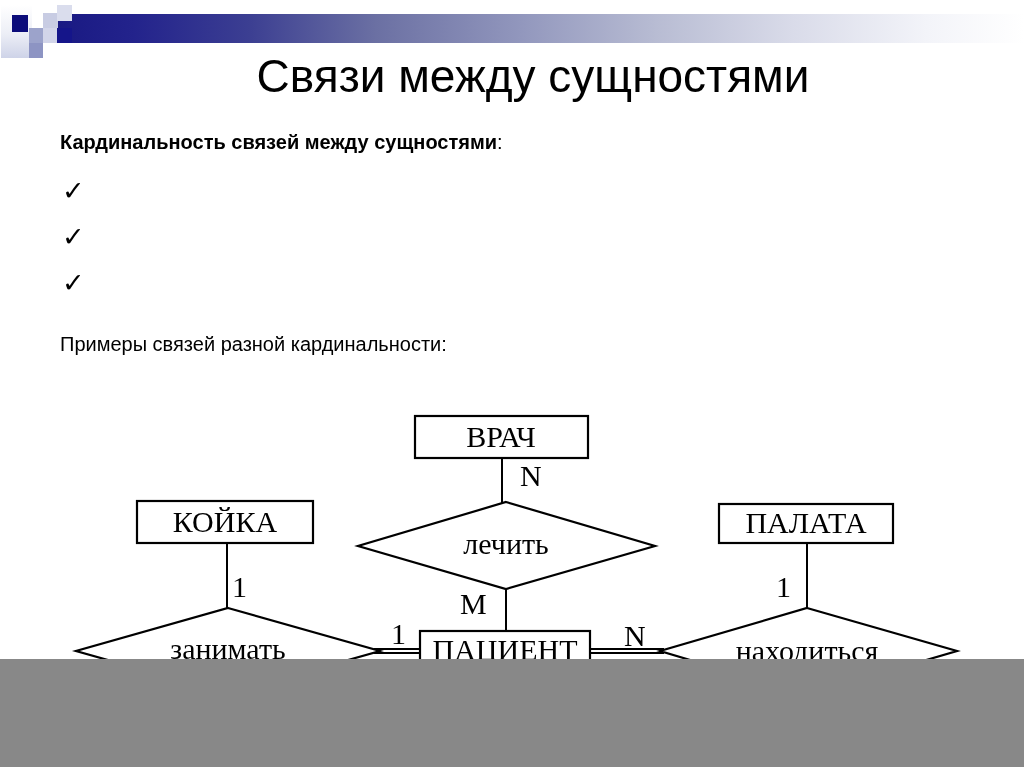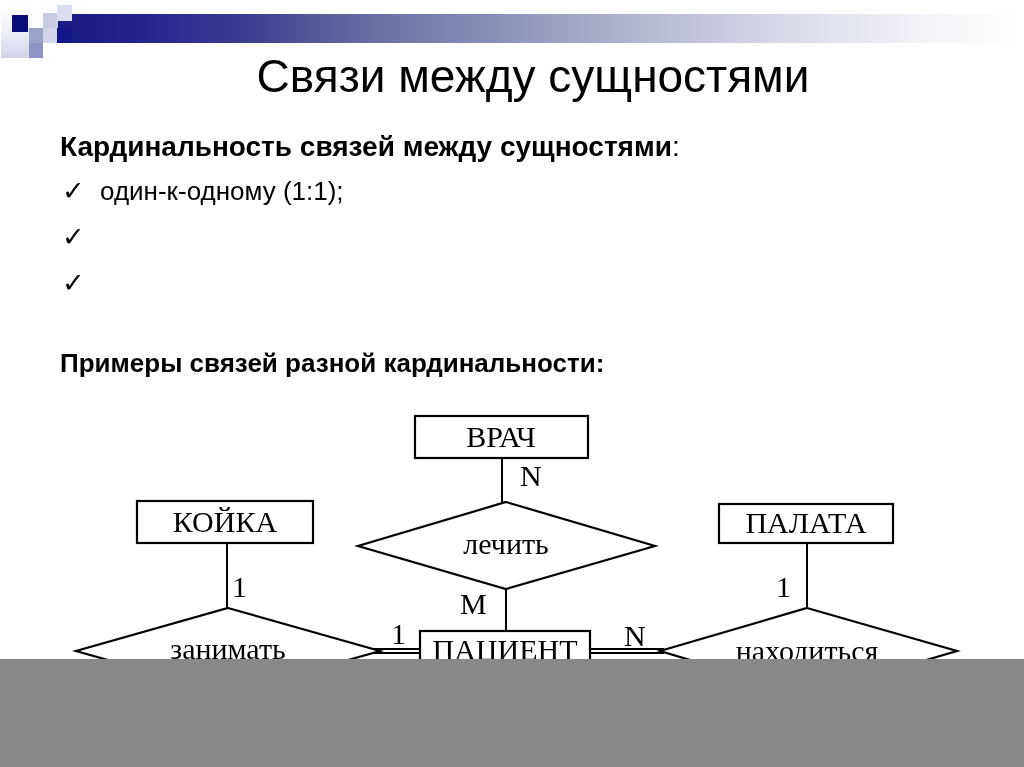--- a/index.html
+++ b/index.html
@@ -33,33 +33,33 @@
   .sq-g{left:57px;top:28px;width:15px;height:15px;background:#15158a;}
 
   
   .title{
     position:absolute;left:0;top:51px;width:100%;
     text-align:center;font-size:46px;line-height:1.1;
     font-weight:400;white-space:nowrap;
   }
   .heading{
     position:absolute;left:60px;top:131px;
-    font-size:28px;line-height:1.15;white-space:nowrap;
+    font-size:20px;line-height:1.15;white-space:nowrap;
   }
   .heading .b{font-weight:700;}
   .bullet-row{
     position:absolute;left:62px;
     display:flex;align-items:flex-start;
     font-size:26px;line-height:30px;white-space:nowrap;
   }
   .bullet-row .mark{width:38px;font-size:27px;}
   .row1{top:176px;} .row2{top:222px;} .row3{top:268px;}
   .paragraph{
-    position:absolute;left:60px;top:348px;
-    font-size:26px;line-height:1.2;white-space:nowrap;font-weight:bold;
+    position:absolute;left:60px;top:332px;
+    font-size:20px;line-height:1.2;white-space:nowrap;
   }
 
   
   .er-svg{position:absolute;left:0;top:400px;}
   .er-svg .shape{fill:#ffffff;stroke:#000;stroke-width:2.2px;}
   .er-svg .edge{stroke:#000;stroke-width:2px;}
   .er-svg text{
     font-family:"Liberation Serif", serif;
     font-size:30px;fill:#000;
   }
@@ -82,21 +82,20 @@
   <div class="sq sq-g"></div>
 
   <div class="title">Связи между сущностями</div>
 
   <div class="heading">
     <span class="b">Кардинальность связей между сущностями</span><span>:</span>
   </div>
 
   <div class="bullet-row row1">
     <span class="mark">✓</span>
-    <span>один-к-одному (1:1);</span>
   </div>
   <div class="bullet-row row2">
     <span class="mark">✓</span>
   </div>
   <div class="bullet-row row3">
     <span class="mark">✓</span>
   </div>
 
   <div class="paragraph">Примеры связей разной кардинальности:</div>
 

